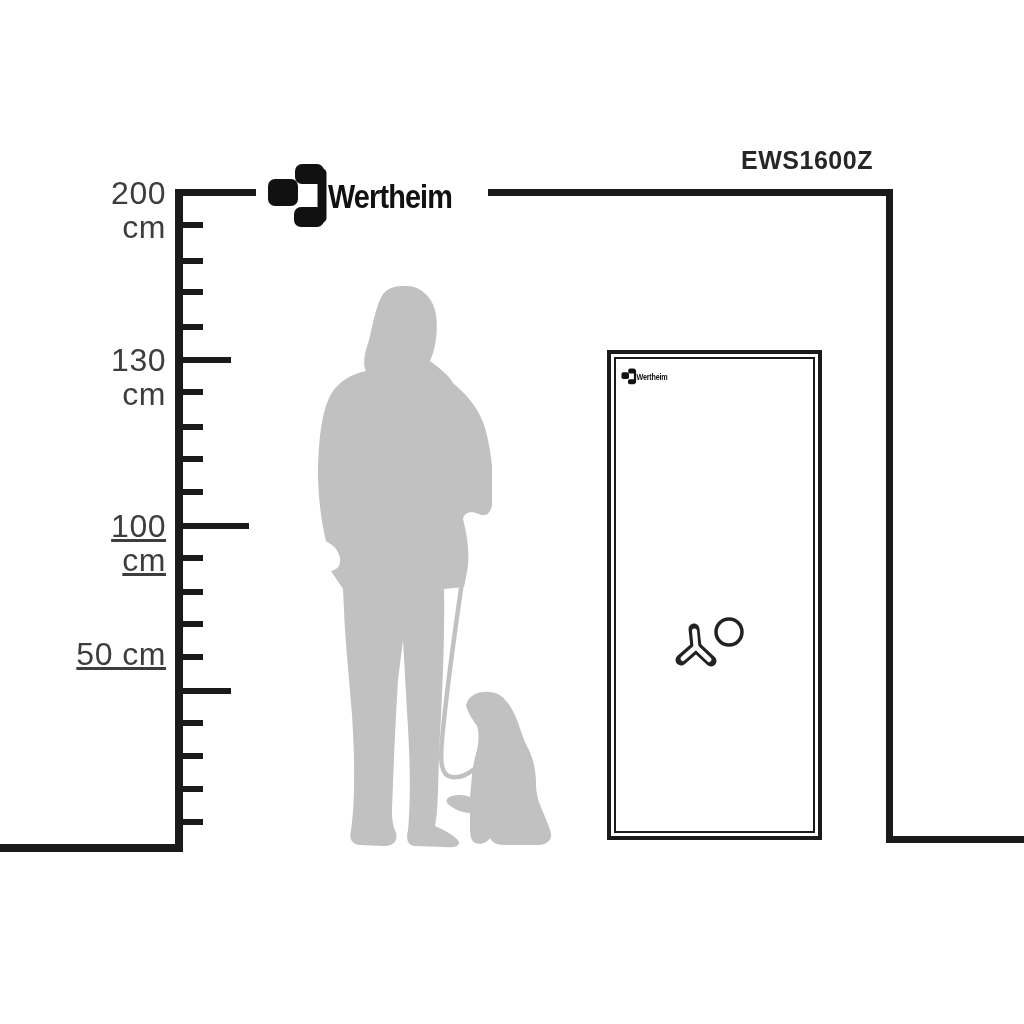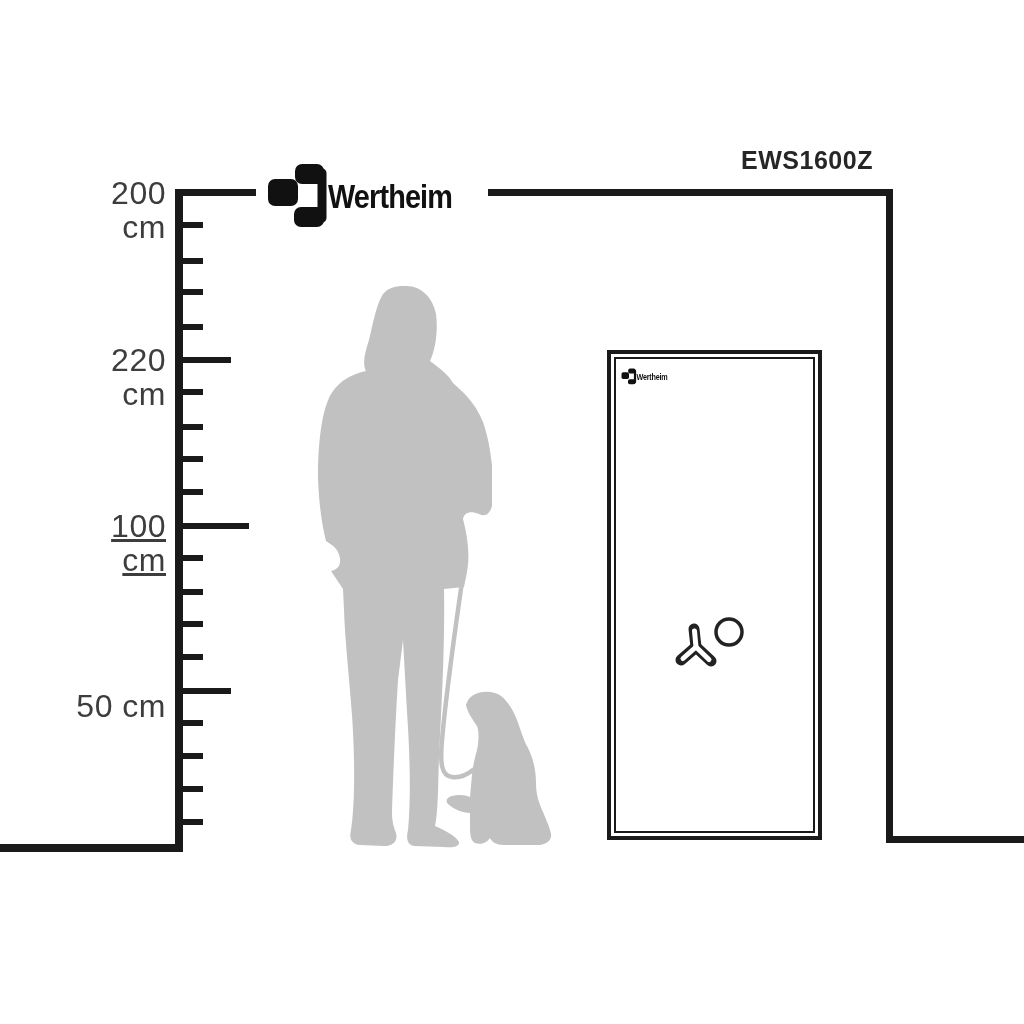--- a/index.html
+++ b/index.html
@@ -64,23 +64,23 @@
   <div class="tick" style="top:555px;width:20px;"></div>
   <div class="tick" style="top:589px;width:20px;"></div>
   <div class="tick" style="top:621px;width:20px;"></div>
   <div class="tick" style="top:654px;width:20px;"></div>
   <div class="tick" style="top:720px;width:20px;"></div>
   <div class="tick" style="top:753px;width:20px;"></div>
   <div class="tick" style="top:786px;width:20px;"></div>
   <div class="tick" style="top:819px;width:20px;"></div>
 
   <div class="ruler-label" style="top:176px;">200 cm</div>
-  <div class="ruler-label" style="top:343px;">220 cm</div>
+  <div class="ruler-label" style="top:343px;">130 cm</div>
   <div class="ruler-label" style="top:509px;text-decoration:underline;">100 cm</div>
-  <div class="ruler-label" style="top:689px;">50 cm</div>
+  <div class="ruler-label" style="top:637px;text-decoration:underline;">50 cm</div>
 </div>
 
 <svg class="abs" style="left:264px;top:150px;" width="196" height="80" viewBox="0 0 196 80">
   <g>
     <rect x="4" y="29" width="30" height="27" rx="7" fill="#111111"></rect>
     <rect x="31" y="14" width="29" height="20" rx="7" fill="#111111"></rect>
     <rect x="30" y="57" width="30" height="20" rx="7" fill="#111111"></rect>
     <path d="M 40 23 L 58 23 L 58 68 L 40 68" fill="none" stroke="#111111" stroke-width="9" stroke-linecap="round" stroke-linejoin="round"></path>
   </g>
   <text class="logo-text" x="64" y="58" font-size="34" letter-spacing="-1" textLength="124" lengthAdjust="spacingAndGlyphs">Wertheim</text>

